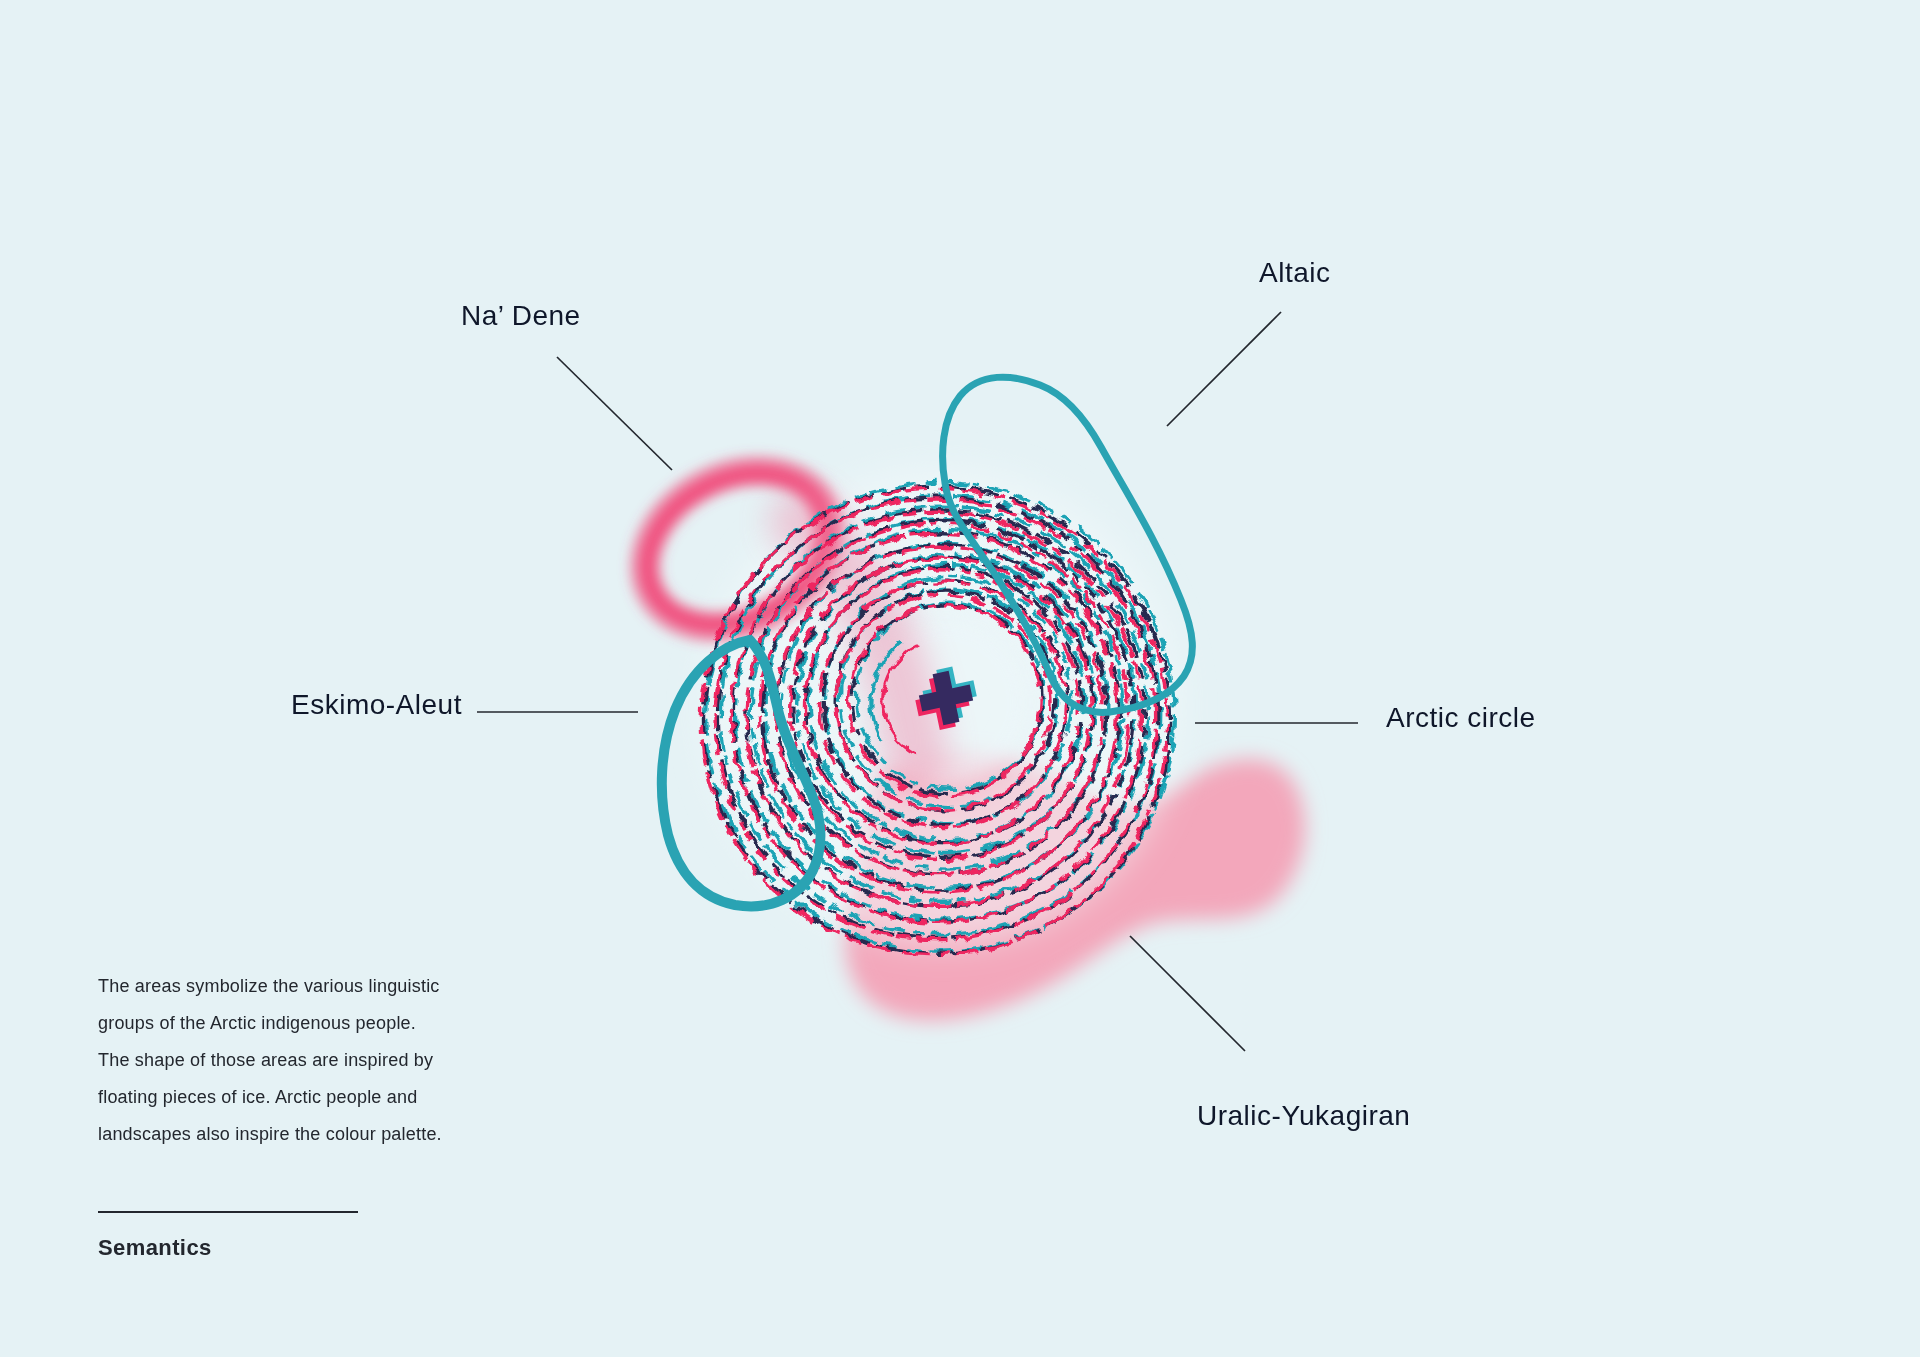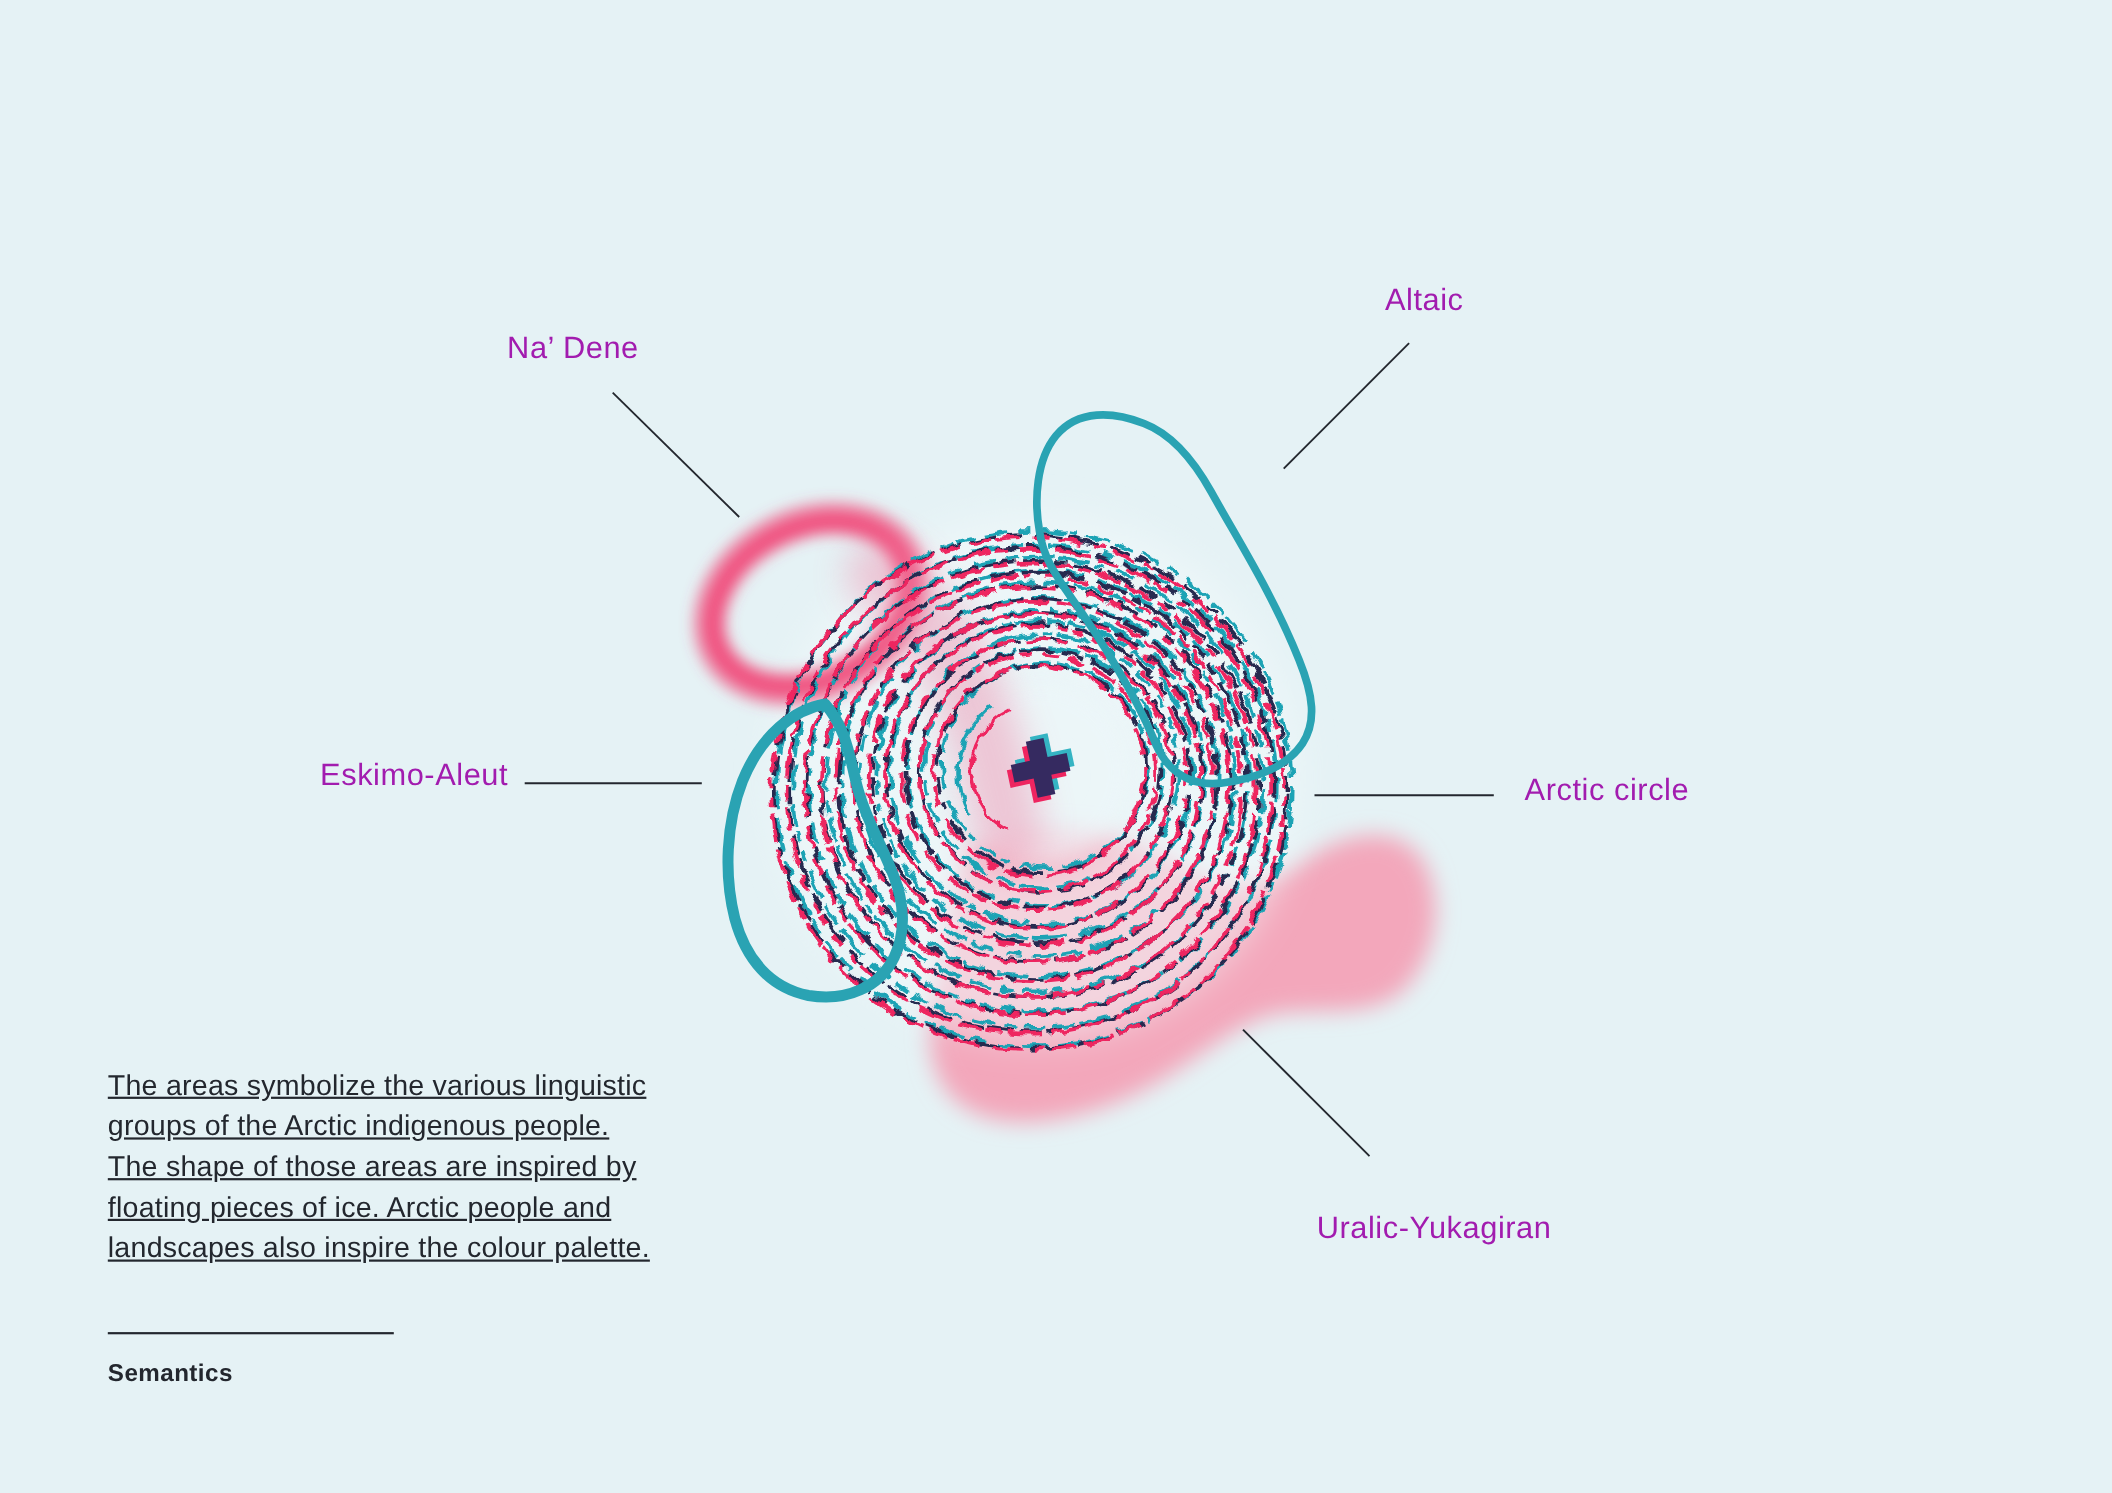--- a/index.html
+++ b/index.html
@@ -9,32 +9,31 @@
     background:#e5f2f5;
     overflow:hidden;
     font-family:"Liberation Sans", sans-serif;
     color:#23272e;
   }
   .graphic-svg{position:absolute;left:0;top:0;width:1920px;height:1357px;}
   .label{
     position:absolute;
     font-size:28px;
     letter-spacing:0.5px;
-    color:#a21caf;
+    color:#0f172a;
     white-space:nowrap;
     line-height:1;
   }
   .desc{
     position:absolute;
     left:98px;top:968px;
-    font-size:26px;
+    font-size:18px;
     line-height:37px;
     letter-spacing:0.2px;
     color:#23272e;
-    text-decoration:underline;
   }
   .divider{
     position:absolute;
     left:98px;top:1211px;
     width:260px;height:2px;
     background:#23272e;
   }
   .section-title{
     position:absolute;
     left:98px;top:1237px;

